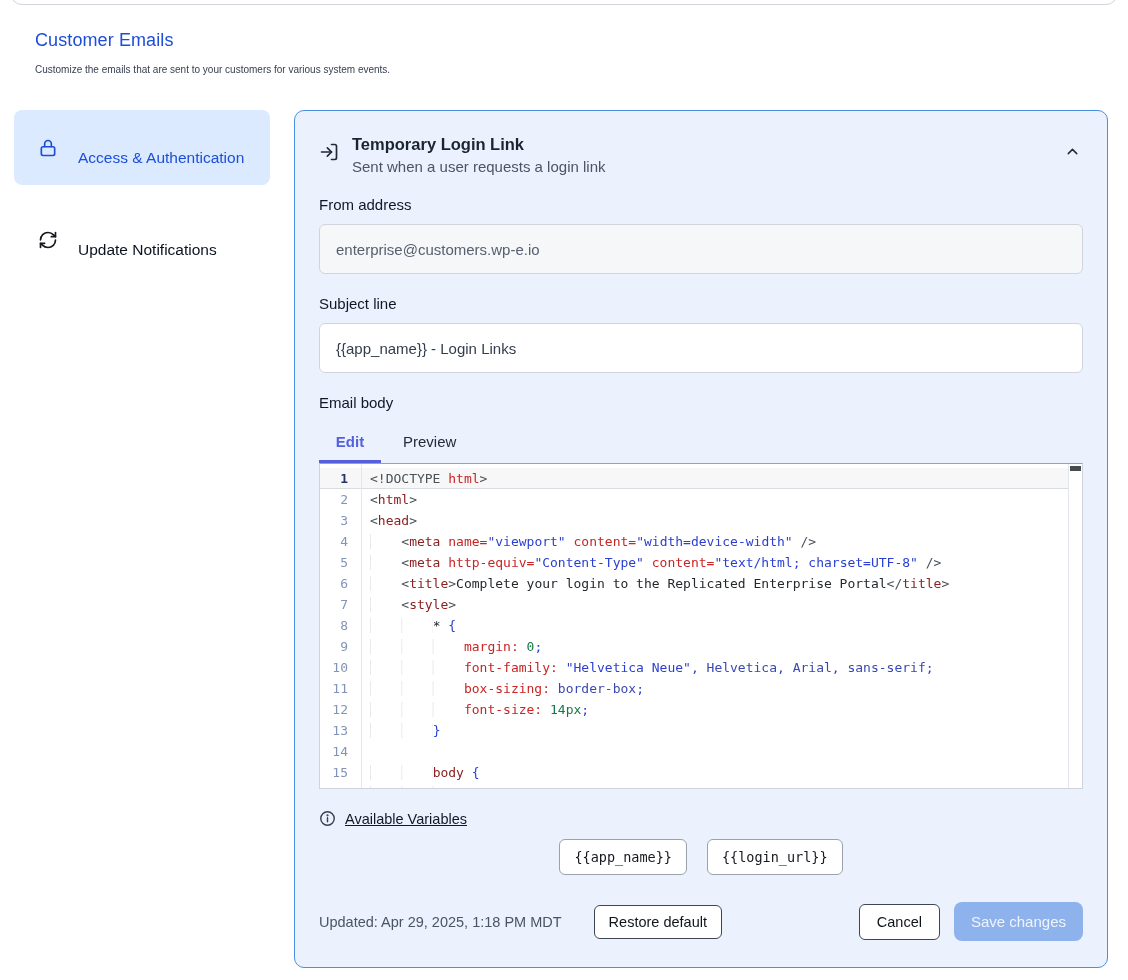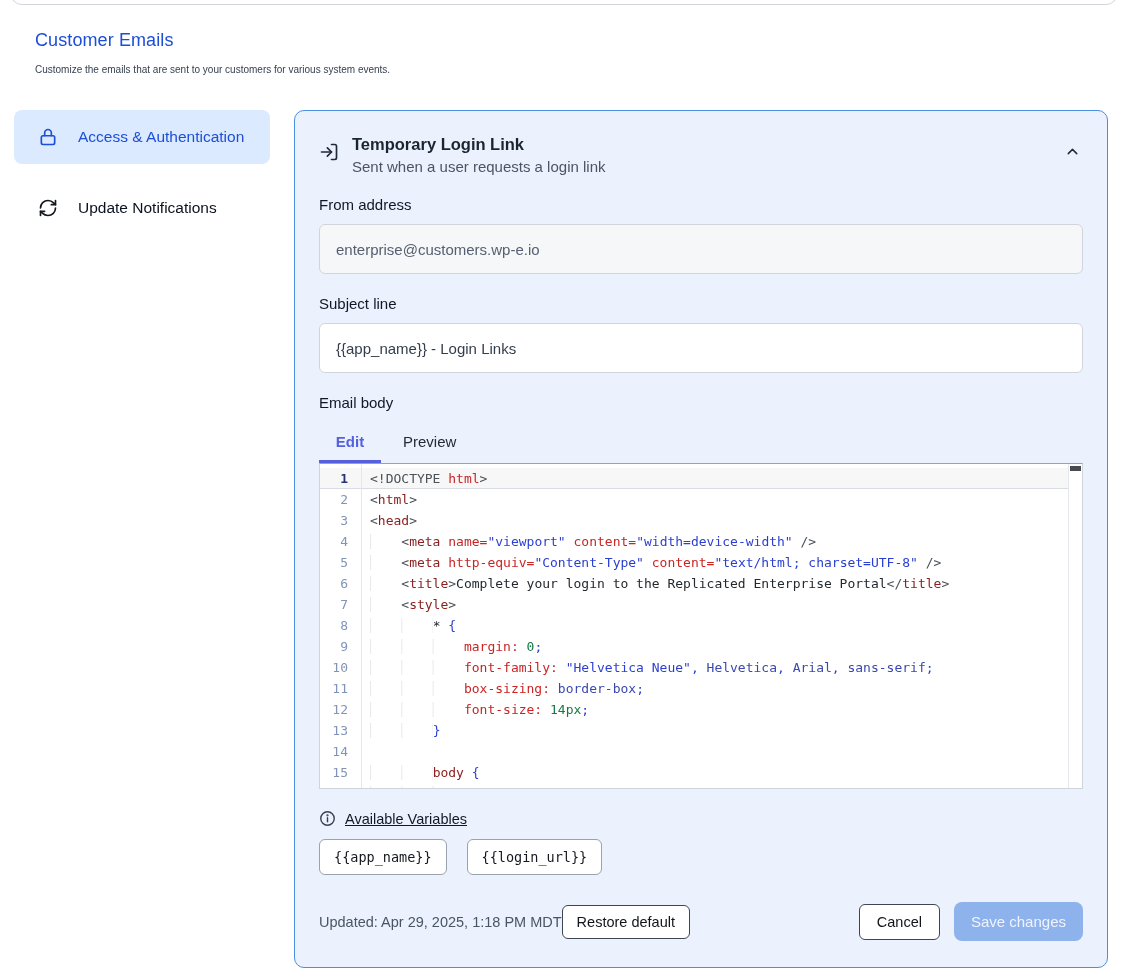--- a/index.html
+++ b/index.html
@@ -15,21 +15,21 @@
   .page-header { margin:30px 0 0 35px; }
   .page-title { font-size:18px; font-weight:400; color:#1d4ed8; letter-spacing:.1px; }
   .page-desc { margin-top:13px; font-size:10px; color:#374151; }
 
   .content { display:flex; align-items:flex-start; gap:24px; margin:35px 20px 0 14px; }
 
   
   .sidebar { width:256px; flex:none; }
   .side-item { display:flex; align-items:center; gap:19px; padding:15px 14px 15px 23px;
     border-radius:8px; cursor:pointer; }
-  .side-item .lbl { font-size:15.5px; font-weight:500; line-height:24px; color:#0b1220; }
+  .side-item .lbl { font-size:15.5px; font-weight:500; line-height:24px; color:#0b1220;margin-top:21px; }
   .side-item.active { background:#dbeafe; }
   .side-item.active .lbl { color:#1d4ed8; }
   .side-item + .side-item { margin-top:17px; }
   .side-icon { width:22px; flex:none; display:flex; align-items:center; justify-content:center; }
 
   
   .panel { flex:1; background:#ebf2fd; border:1.5px solid #4b8fe2; border-radius:10px;
     padding:24px 24px 26px 24px; }
   .phead { position:relative; display:flex; gap:13px; margin-bottom:20px; }
   .phead-icon { margin-top:7px; }
@@ -68,31 +68,31 @@
   .tk-pun{color:#4a5157} .tk-tag{color:#8b2121} .tk-atr{color:#c92525}
   .tk-str{color:#2a3fd1} .tk-prp{color:#c92525} .tk-num{color:#157a45}
   .tk-idn{color:#3a49ae} .tk-pun2{color:#2a3fd1} .tk-sel{color:#8b2121} .tk-pln{color:#24292e}
   .vscroll { position:absolute; top:0; right:0; bottom:0; width:14px; background:#fff;
     border-left:1px solid #e4e7eb; }
   .vthumb { position:absolute; top:2px; left:1px; width:11px; height:5px; background:#474b52; }
 
   
   .vars-head { display:flex; align-items:center; gap:9px; margin-top:21px;text-decoration:underline; }
   .vars-label { font-size:14.5px; color:#111826; }
-  .chips { display:flex; gap:20px; margin-top:12px; }
+  .chips { display:flex; gap:20px; margin-top:12px;justify-content:center; }
   .chip { font-family:"DejaVu Sans Mono", monospace; font-size:13.5px; color:#15181e;
     background:#fff; border:1px solid #9aa2ae; border-radius:6px; padding:9px 14px; cursor:pointer; }
 
   
   .pfoot { display:flex; align-items:center; margin-top:27px; }
   .updated { font-size:14.5px; color:#4a5563; }
   .btn { font-family:"Liberation Sans", sans-serif; cursor:pointer; border-radius:6px; }
   .btn-outline { background:#fff; border:1.5px solid #3f4653; color:#10141b;
     font-size:14.5px; padding:8px 14px; }
-  .restore { margin-left:0; }
+  .restore { margin-left:32px; }
   .spacer { flex:1; }
   .cancel { padding:9px 17px; }
   .save { margin-left:14px; background:#8db2ec; border:none; color:#eef4ff;
     font-size:15px; padding:11px 17px; border-radius:8px; cursor:default; }
 
   svg { display:block; }
 </style>
 </head>
 <body>
 

